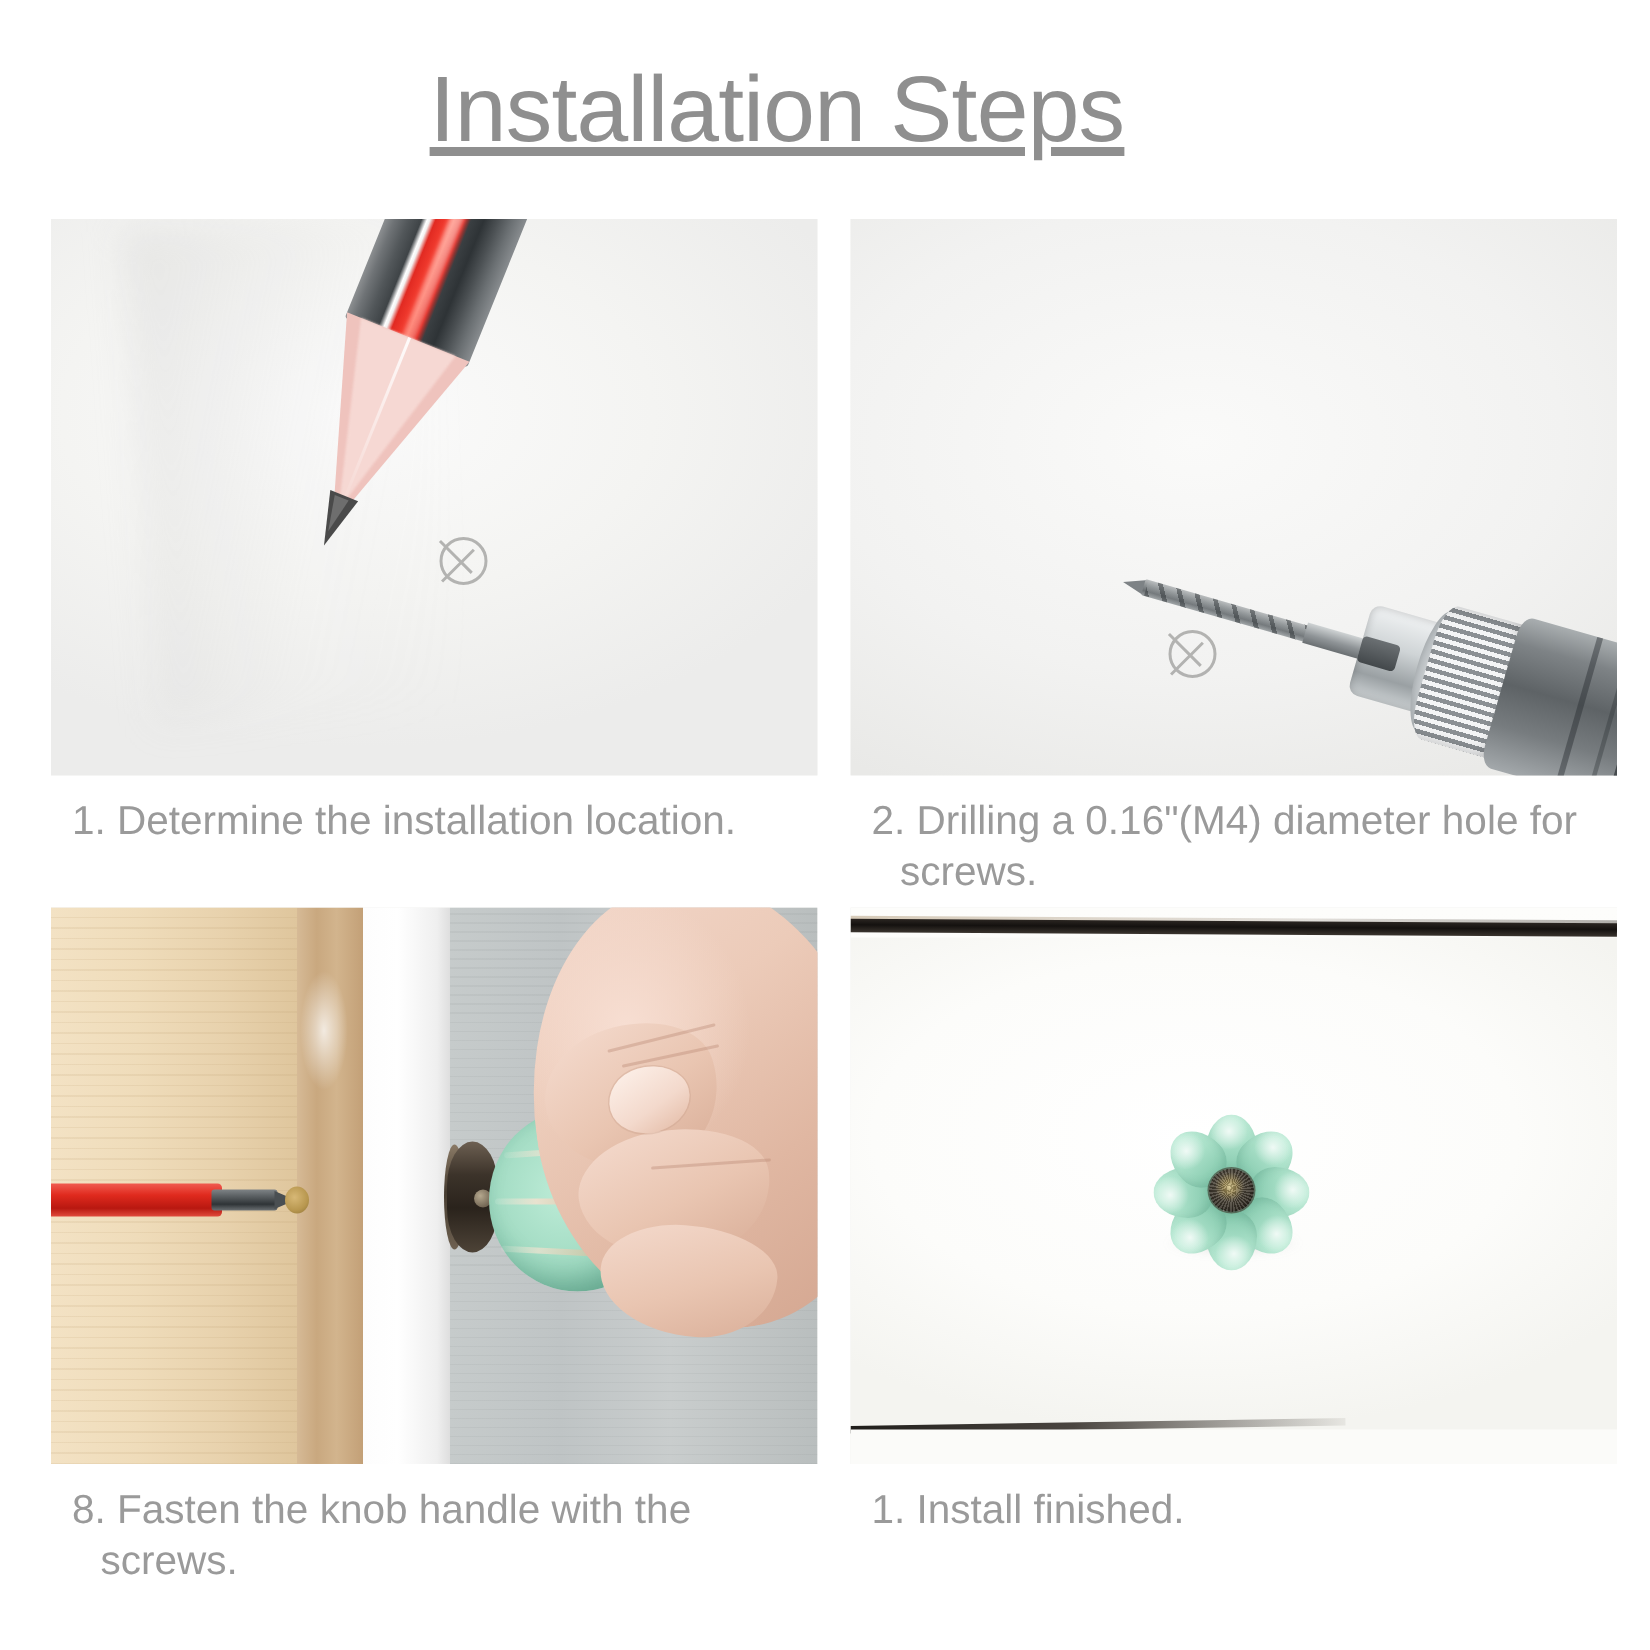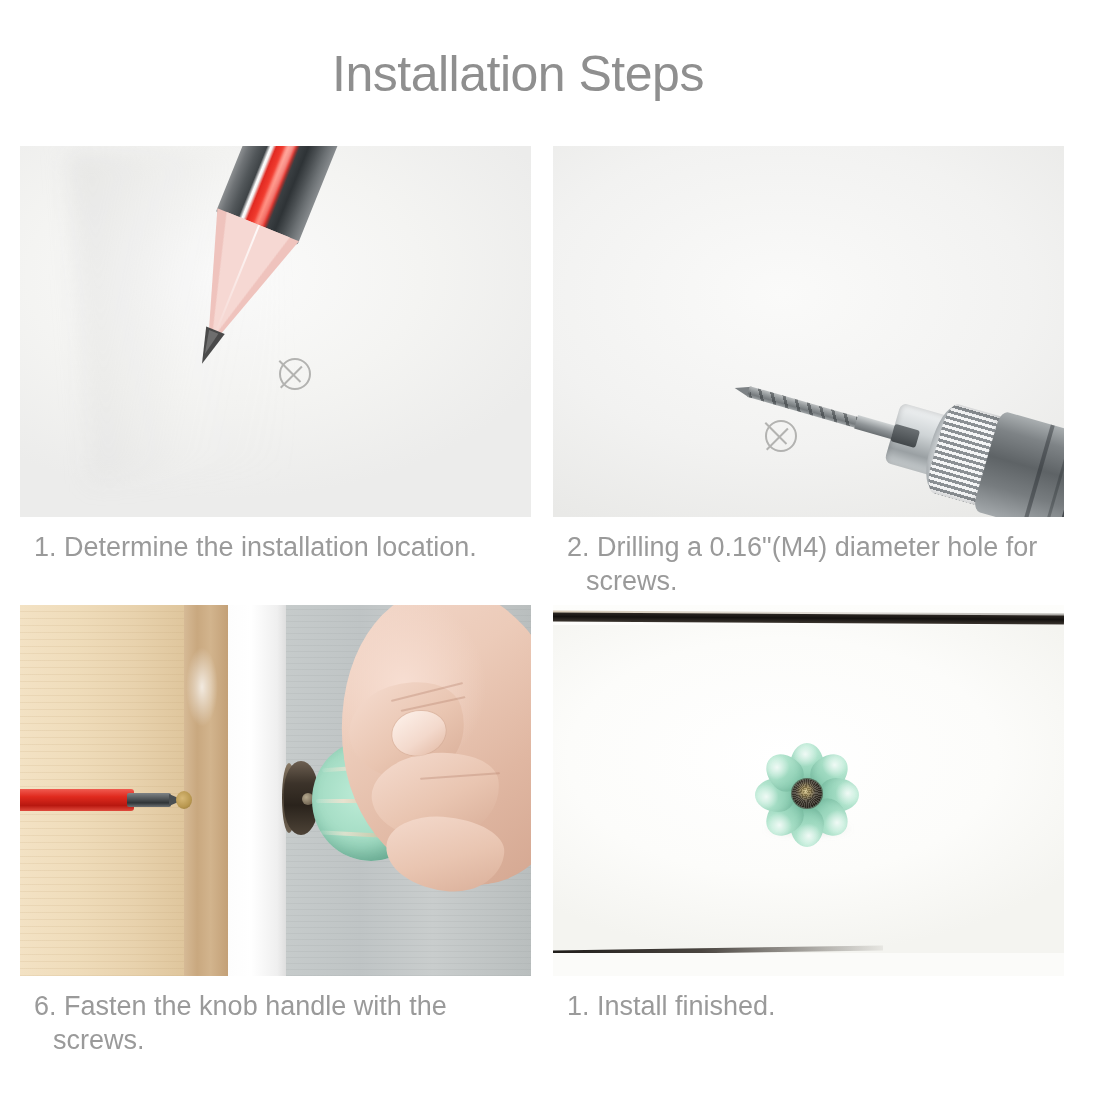--- a/index.html
+++ b/index.html
@@ -15,32 +15,33 @@
     position: relative;
   }
 
   
   .page-title {
     position: absolute;
     left: 0;
     top: 32px;
     width: 1036px;
     text-align: center;
-    font-size: 50px;
+    font-size: 62px;
     line-height: 84px;
     font-weight: 400;
     color: #8f8f8f;
     letter-spacing: -0.5px;
     white-space: nowrap;
+    text-decoration: underline;
   }
 
   
   .steps-grid {
     position: absolute;
-    left: 20px;
+    left: 34px;
     top: 146px;
     width: 1044px;
     display: grid;
     grid-template-columns: 511px 511px;
     column-gap: 22px;
     row-gap: 0px;
   }
   .step-cell { width: 511px; }
   .step-figure {
     width: 511px;
@@ -519,21 +520,21 @@
       <div class="knob-screwdot"></div>
       <div class="hand"></div>
       <div class="finger finger-1"></div>
       <div class="finger finger-2"></div>
       <div class="finger finger-3"></div>
       <div class="thumbnail"></div>
       <div class="finger-crease fc-1"></div>
       <div class="finger-crease fc-2"></div>
       <div class="finger-crease fc-3"></div>
     </div>
-    <div class="step-caption">6. Fasten the knob handle with the screws.</div>
+    <div class="step-caption">8. Fasten the knob handle with the screws.</div>
   </div>
 
   <div class="step-cell">
     <div class="step-figure">
       <div class="p4-bg"></div>
       <div class="p4-gap-sheen"></div>
       <div class="p4-gap"></div>
       <div class="p4-front"></div>
       <div class="p4-bottom-edge"></div>
       <div class="p4-bottom-white"></div>

